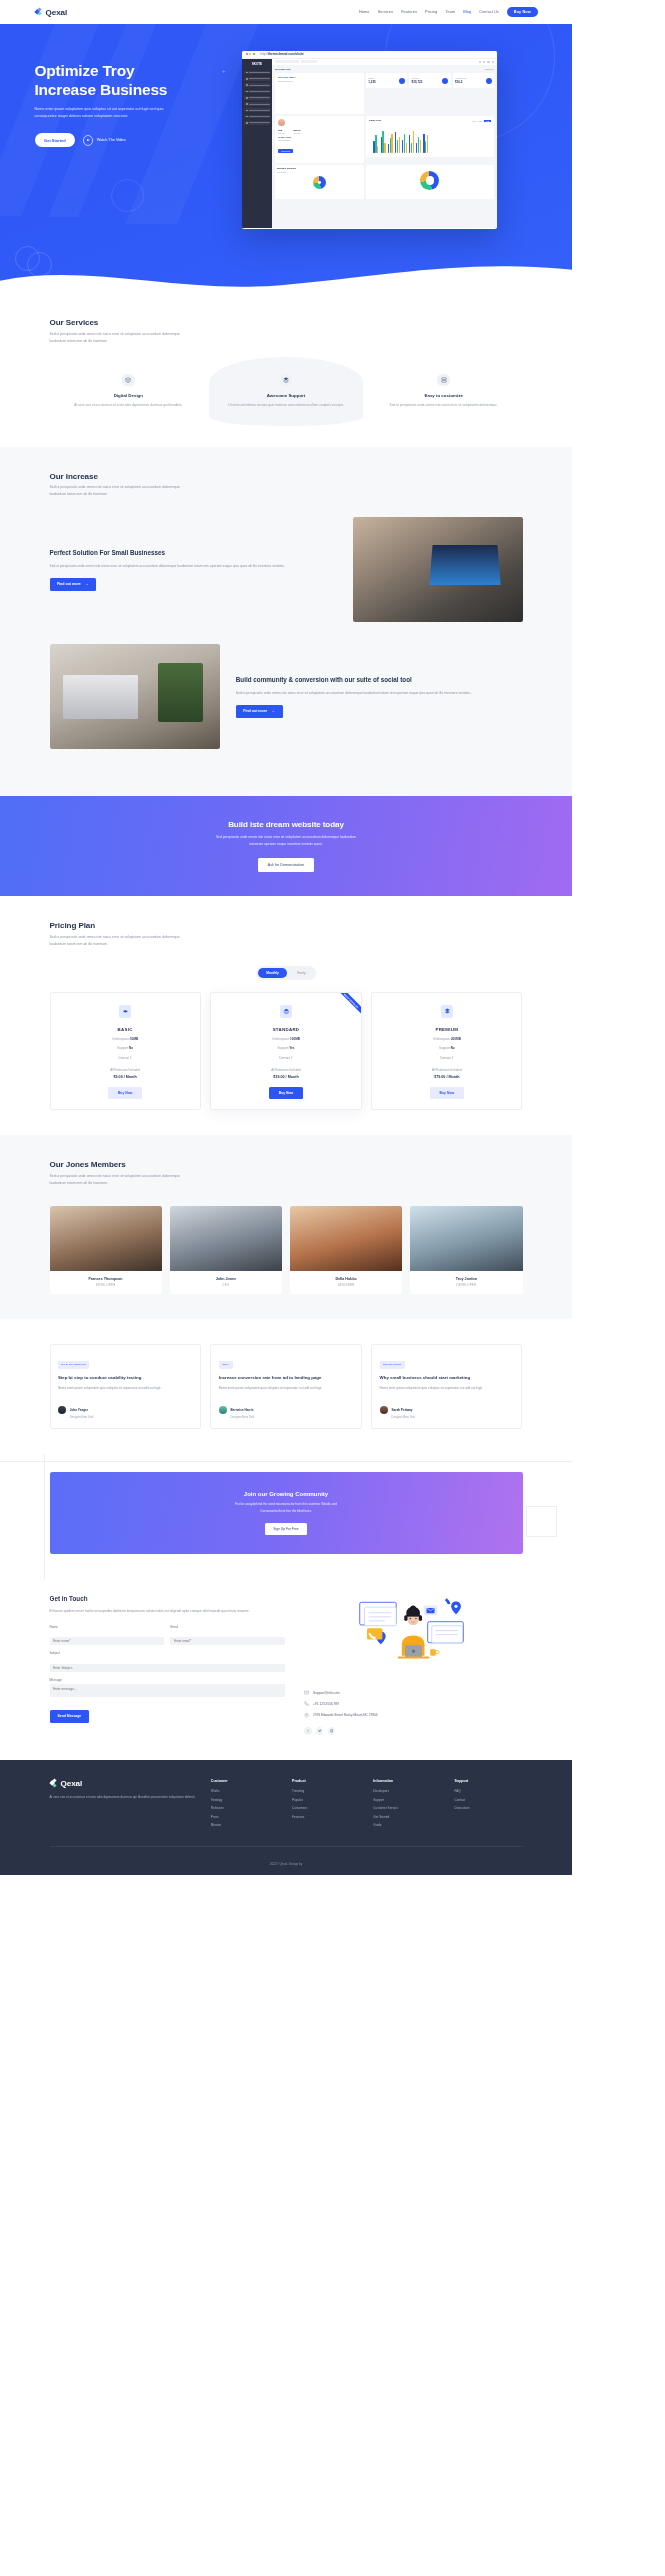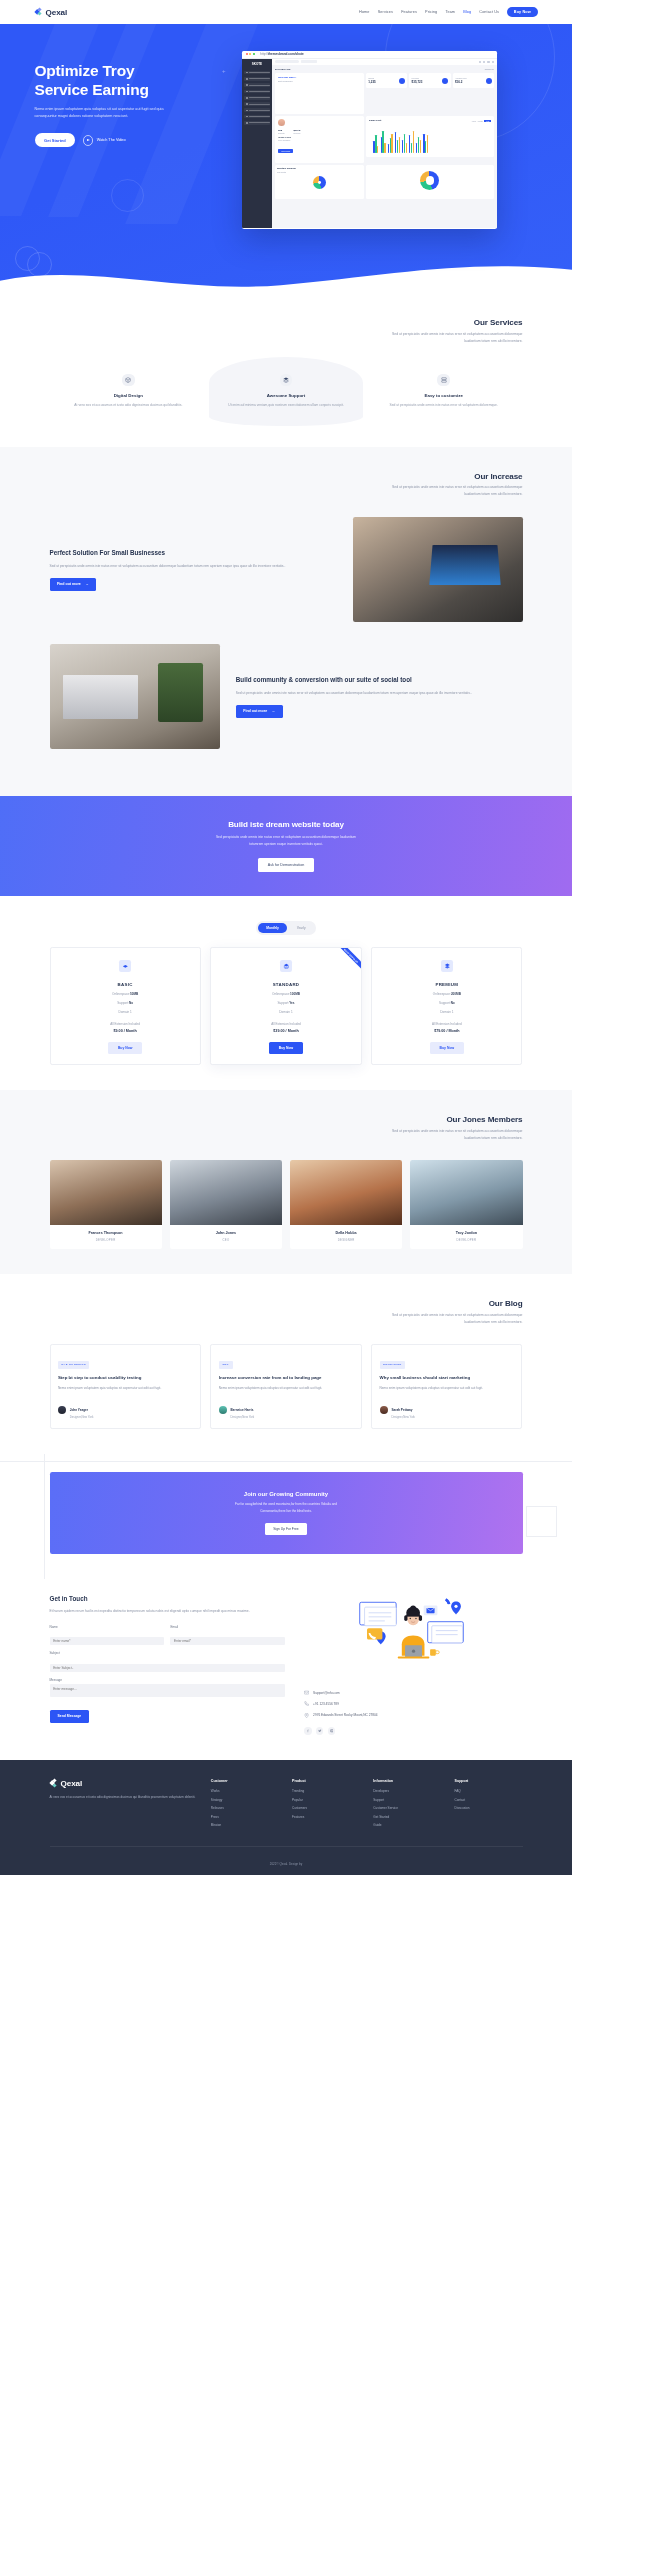--- a/index.html
+++ b/index.html
@@ -113,21 +113,21 @@
     background: conic-gradient(#2c55f5 0 45%, #27c48a 45% 72%, #f5b33d 72% 100%);
     margin: 3px auto 0; position:relative;}
   .donut::after{content:"";position:absolute;inset:5.2px;background:#fff;border-radius:50%;}
   .plus { position:absolute; color: rgba(255,255,255,0.45); font-size: 6px; }
 
   
   .hero-wave { position: absolute; left:0; right:0; bottom:-0.7px; height: 34px; }
 
   
   .section { padding: 25px 0; }
-  .sec-head { text-align: right; margin-bottom: 19px; }
+  .sec-head { text-align: left; margin-bottom: 19px; }
   .sec-title { font-size: 8.1px; font-weight: bold; color: #26334f; letter-spacing: -0.1px; }
   .sec-sub { font-size: 3.4px; color: #8b93a6; line-height: 2; margin-top: 3.7px; }
   .sec-sub span { display: block; }
 
   
   .services { background: #fff; position: relative; }
   .svc-grid { display: flex; gap: 0; }
   .svc { flex: 1; text-align: center; padding: 10.4px 15px 13.3px; position: relative; }
   .svc.featured::before {
     content:""; position:absolute; inset: -6px 1.5px -4.4px 1.5px; background:#f4f5f9;
@@ -328,21 +328,21 @@
       <span class="plus" style="left:222px;top:44px;">+</span>
       <span class="plus" style="left:625px;top:70px;">+</span>
       <span class="plus" style="left:444px;top:33px;font-size:3.7px;">+</span>
       <span class="plus" style="left:592px;top:118px;font-size:3.7px;">+</span>
     </div>
 
     <div class="hero-inner">
       <div class="hero-left">
         <h1 class="hero-h1">
           <span>Optimize Troy</span><br>
-          <span>Service Earning</span>
+          <span>Increase Business</span>
         </h1>
         <p class="hero-p">Nemo enim ipsam voluptatem quia voluptas sit aut asperiatur aut fugit sed quia consequuntur magni dolores ratione voluptatem nesciunt.</p>
         <div class="hero-actions">
           <button class="btn-light">Get Started</button>
           <div class="watch">
             <span class="play-circle">
                 <span class="play-tri"></span>
               </span>
             <span class="watch-label">Watch The Video</span>
           </div>
@@ -616,20 +616,27 @@
       <p class="cta-p">
         <span>Sed perspiciatis unde omnis iste natus error sit voluptatem accusantium doloremque laudantium</span>
         <span>totamrem aperiam eaque inventore veritatis quasi.</span>
       </p>
       <button class="btn-white">Ask for Demonstration</button>
     </div>
   </section>
 
   <section class="section pricing">
     <div class="container">
+      <div class="sec-head">
+        <h2 class="sec-title">Pricing Plan</h2>
+        <p class="sec-sub">
+          <span>Sed ut perspiciatis unde omnis iste natus error sit voluptatem accusantium doloremque</span>
+          <span>laudantium totam rem ab illo inventore.</span>
+        </p>
+      </div>
       <div class="toggle-wrap">
         <div class="toggle">
           <button class="on">Monthly</button>
           <button>Yearly</button>
         </div>
       </div>
       <div class="price-grid">
         <div class="price-card">
           <div class="price-ic">
             <svg viewBox="0 0 24 24" fill="#2c55f5">
@@ -719,27 +726,20 @@
             <div class="tm-n">Troy Jordon</div>
             <div class="tm-r">DEVELOPER</div>
           </div>
         </div>
       </div>
     </div>
   </section>
 
   <section class="section blog">
     <div class="container">
-      <div class="sec-head">
-        <h2 class="sec-title">Our Blog</h2>
-        <p class="sec-sub">
-          <span>Sed ut perspiciatis unde omnis iste natus error sit voluptatem accusantium doloremque</span>
-          <span>laudantium totam rem ab illo inventore.</span>
-        </p>
-      </div>
       <div class="blog-grid">
         <div class="bcard">
           <span class="tag">UI &amp; UX DESIGN</span>
           <div class="bt">Step bt step to conduct usability testing</div>
           <p class="bp">Nemo enim ipsam voluptatem quia voluptas sit aspernatur aut odit aut fugit.</p>
           <div class="bauth">
             <span class="bav av1"></span>
             <span>
               <span class="bname">John Yeager</span>
               <span class="brole" style="display:block;">Designer,New York</span>

